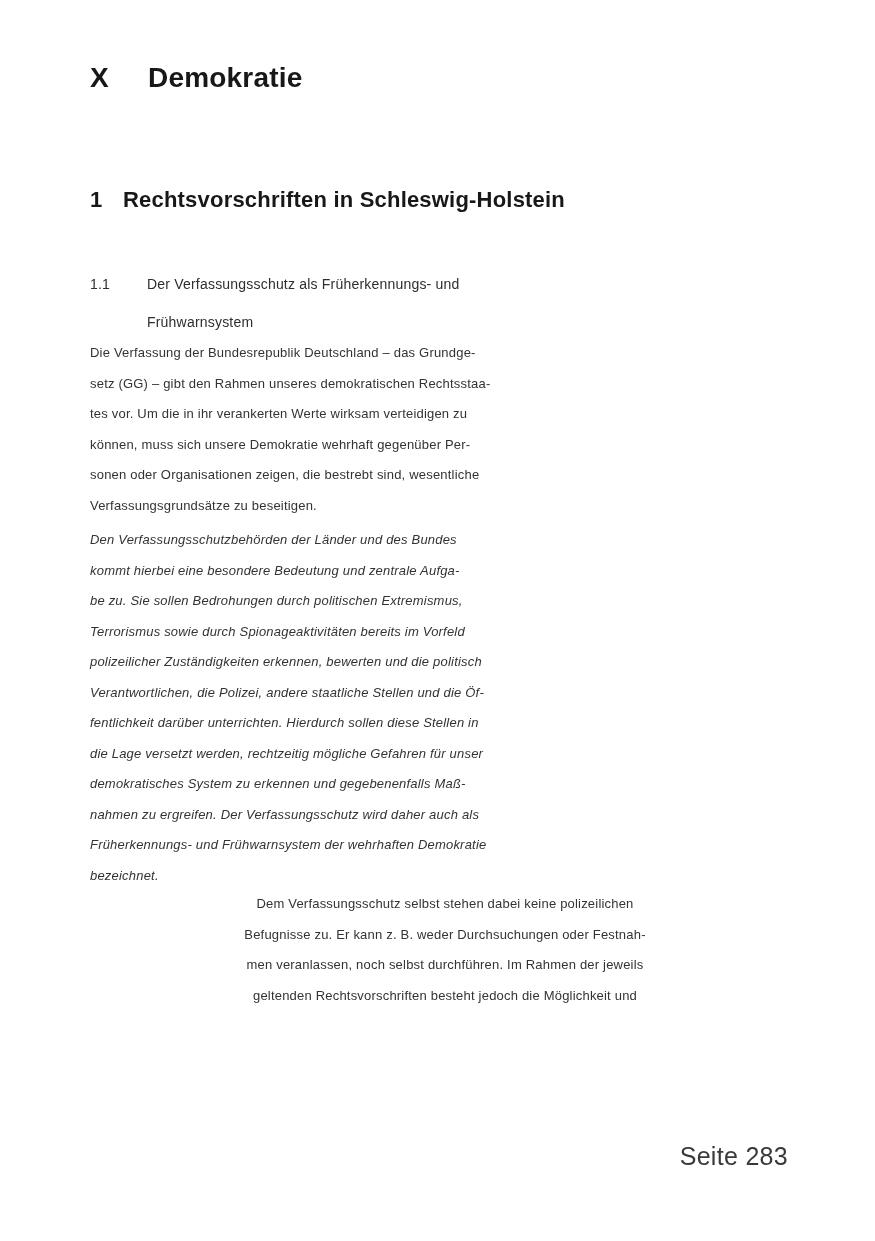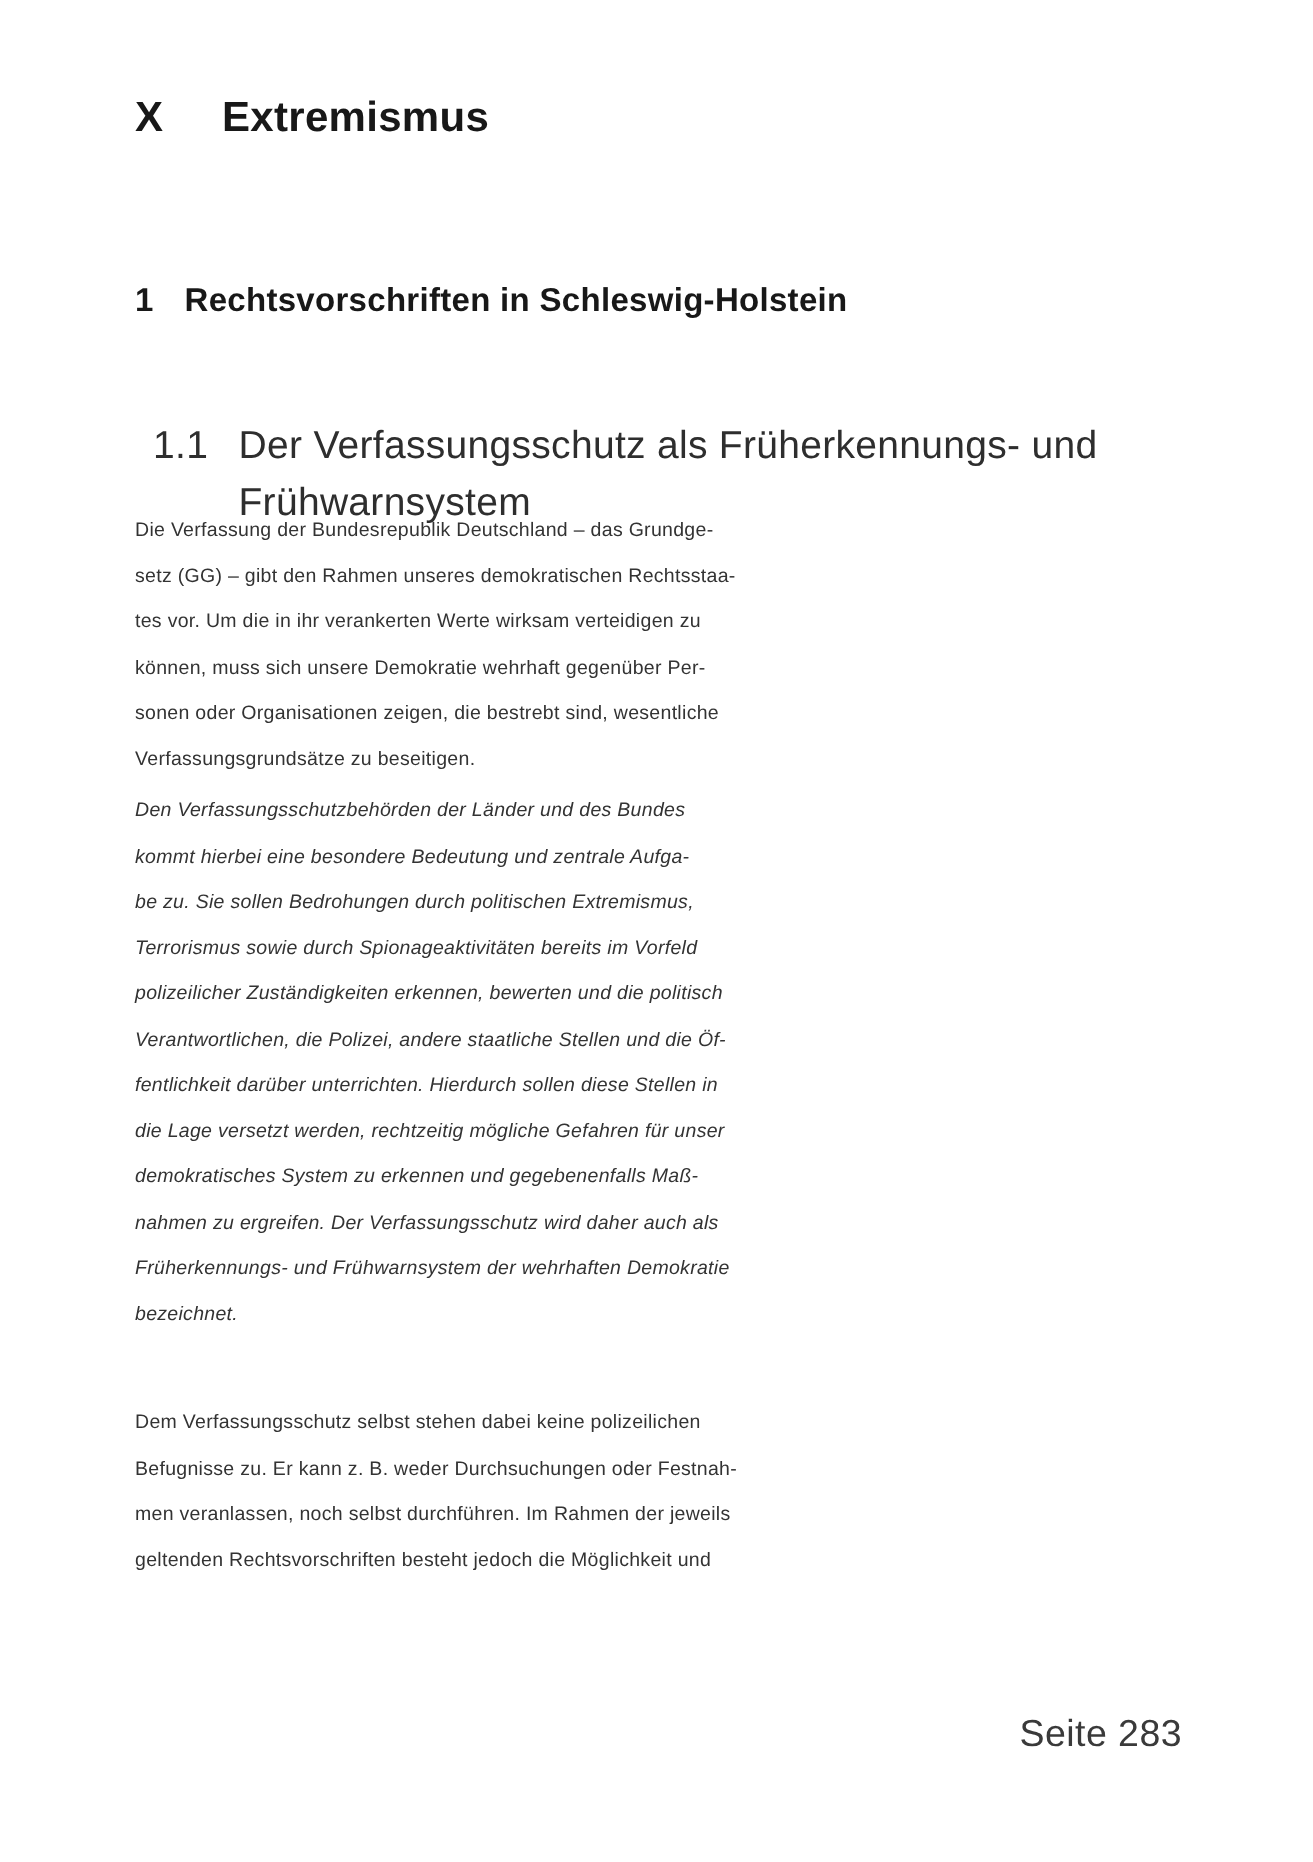--- a/index.html
+++ b/index.html
@@ -41,26 +41,25 @@
     display: flex;
   }
   .section-heading .num {
     width: 33px;
     flex: 0 0 33px;
   }
   .subsection-heading {
     position: absolute;
     left: 90px;
     top: 251px;
-    font-size: 26px;
+    font-size: 14px;
     font-weight: normal;
     color: #2e2e2e;
     letter-spacing: 0.2px;
     display: flex;
-    margin-left: 12px;
   }
   .subsection-heading .num {
     width: 57px;
     flex: 0 0 57px;
     line-height: 38px;
   }
   .subsection-heading .title {
     white-space: pre-line;
     line-height: 38px;
   }
@@ -70,38 +69,38 @@
     width: 710px;
     margin: 0;
     font-size: 13px;
     line-height: 30.5px;
     letter-spacing: 0.2px;
     color: #333333;
     white-space: pre-line;
   }
   .para-1 { top: 338px; }
   .para-2 { top: 525px; font-style: italic; }
-  .para-3 { top: 933px; }
+  .para-3 { top: 889px; text-align: center; }
   .page-footer {
     position: absolute;
     right: 87px;
     top: 1142px;
     font-size: 25px;
     letter-spacing: 0.3px;
     color: #3a3a3a;
   }
 </style>
 </head>
 <body>
 
 <div class="page">
 
   <header class="chapter-heading">
     <span class="num">X</span>
-    <span class="title">Extremismus</span>
+    <span class="title">Demokratie</span>
   </header>
 
   <h2 class="section-heading">
     <span class="num">1</span>
     <span class="title">Rechtsvorschriften in Schleswig-Holstein</span>
   </h2>
 
   <h3 class="subsection-heading">
     <span class="num">1.1</span>
     <span class="title">Der Verfassungsschutz als Früherkennungs- und

